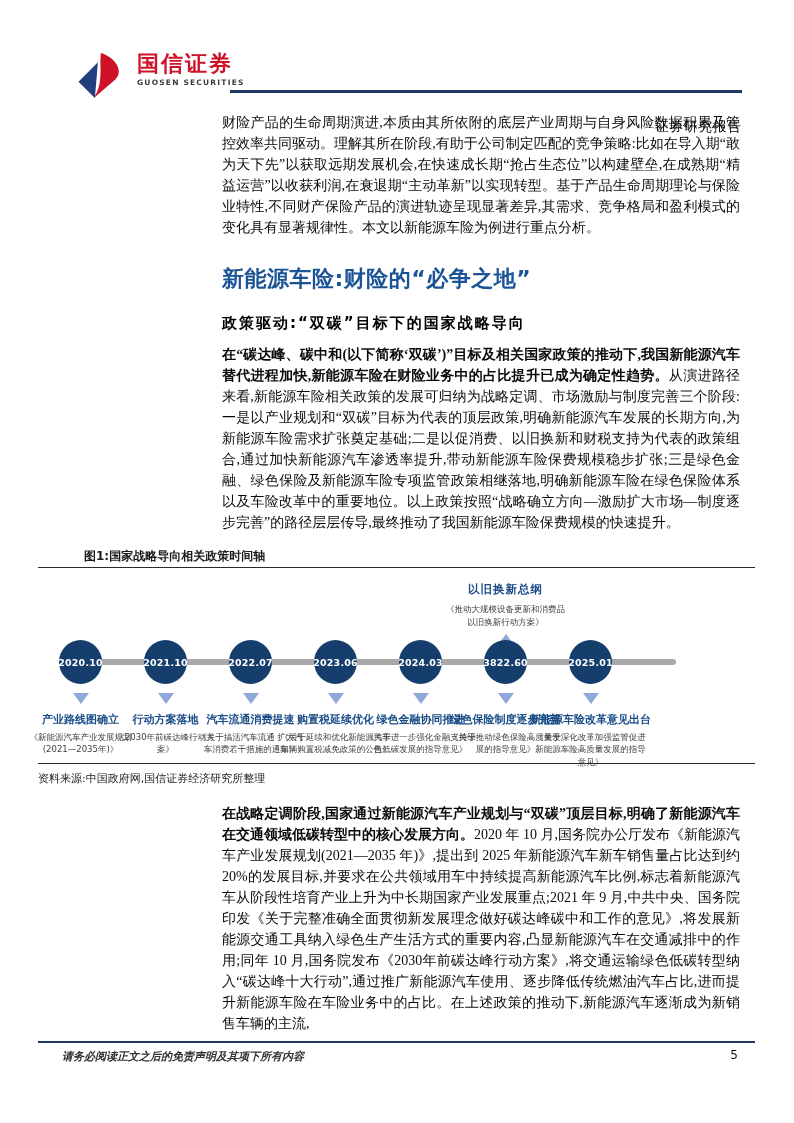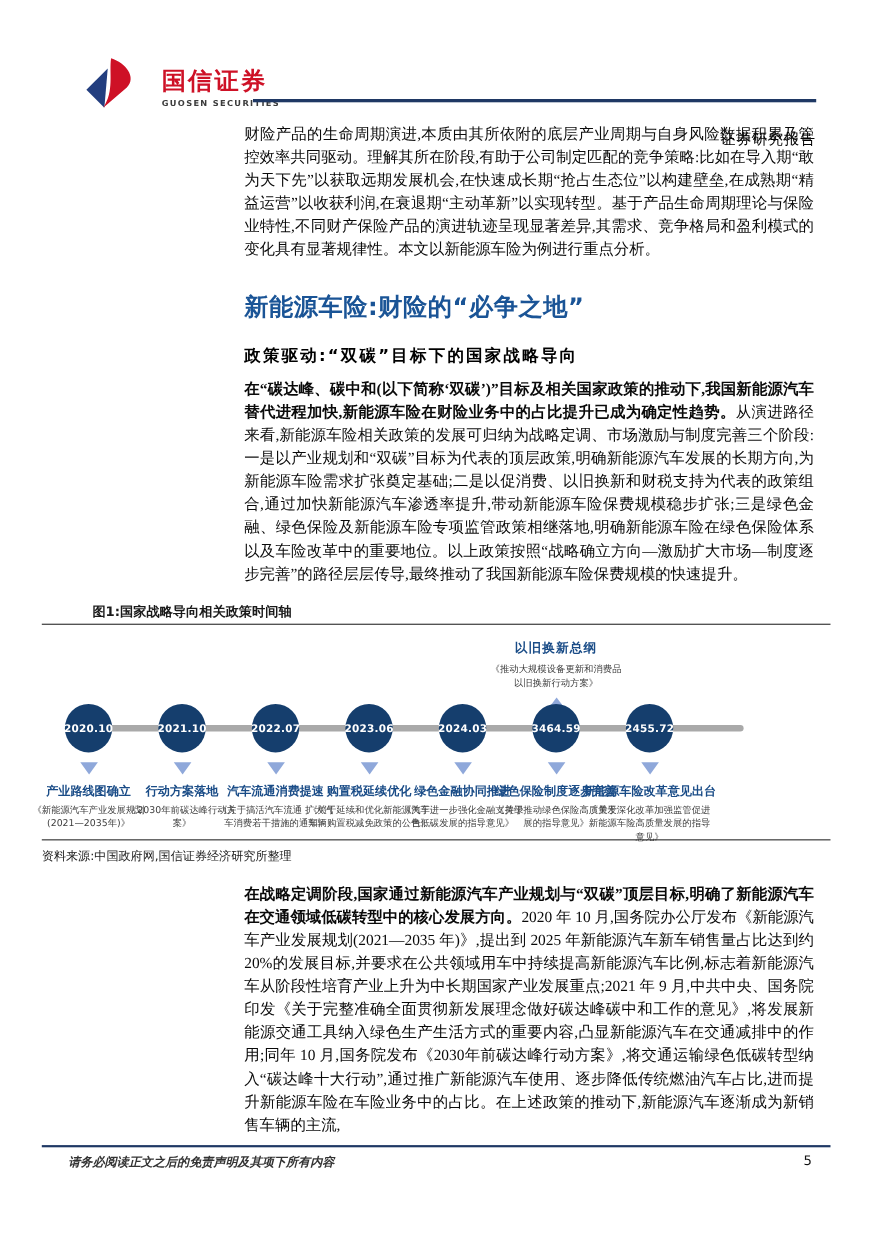--- a/index.html
+++ b/index.html
@@ -3,21 +3,21 @@
 <meta charset="utf-8">
 <style>
   * { margin:0; padding:0; box-sizing:border-box; }
   html,body { background:#ffffff; }
   .page {
     position:relative; width:794px; height:1123px; margin:0 auto;
     background:#ffffff; overflow:hidden;
     font-family:"DejaVu Sans", sans-serif; color:#111;
   }
   
-  .header-logo { position:absolute; left:75px; top:52px; display:flex; align-items:flex-end; gap:20px; }
+  .header-logo { position:absolute; left:75px; top:52px; display:flex; align-items:flex-start; gap:10px; }
   .logo-mark { width:52px; height:46px; }
   .logo-cn { font-size:22px; font-weight:bold; color:var(--brand-red); letter-spacing:2px; line-height:1.1; }
   .logo-en { font-size:7.5px; font-weight:bold; color:#3c3c3c; letter-spacing:1.2px; margin-top:2px; }
   .report-type { position:absolute; right:52px; top:70px; font-size:13.5px; font-weight:normal; color:#000; letter-spacing:1px;margin-top:48px; }
   .header-rule { position:absolute; left:230px; right:52px; top:90px; height:3px; background:var(--rule-navy); }
   
   .para { position:absolute; left:222px; width:518px; text-align:justify; font-size:14px; line-height:21px; color:#0a0a0a;font-family:Liberation Serif, serif; }
   .para .b { font-weight:bold; }
   .intro { top:112px; }
   .section-title { position:absolute; left:222px; top:264px; font-size:22px; font-weight:bold; color:var(--heading-blue); letter-spacing:0.5px; }
@@ -114,27 +114,27 @@
           <div class="tl-label">购置税延续优化</div>
           <div class="tl-doc">《关于延续和优化新能源汽车车辆购置税减免政策的公告》</div>
         </div>
         <div class="tl-col">
           <div class="tl-circle">2024.03</div>
           <div class="tri-down"></div>
           <div class="tl-label">绿色金融协同推进</div>
           <div class="tl-doc">《关于进一步强化金融支持绿色低碳发展的指导意见》</div>
         </div>
         <div class="tl-col">
-          <div class="tl-circle">3464.59</div>
+          <div class="tl-circle">3822.60</div>
           <div class="tri-down"></div>
           <div class="tl-label">绿色保险制度逐步完善</div>
           <div class="tl-doc">《关于推动绿色保险高质量发展的指导意见》</div>
         </div>
         <div class="tl-col">
-          <div class="tl-circle">2455.72</div>
+          <div class="tl-circle">2025.01</div>
           <div class="tri-down"></div>
           <div class="tl-label">新能源车险改革意见出台</div>
           <div class="tl-doc">《关于深化改革加强监管促进新能源车险高质量发展的指导意见》</div>
         </div>
       </div>
   </div>
 
   <div class="fig-rule-bottom"></div>
   <div class="fig-source">资料来源:中国政府网,国信证券经济研究所整理</div>
 

